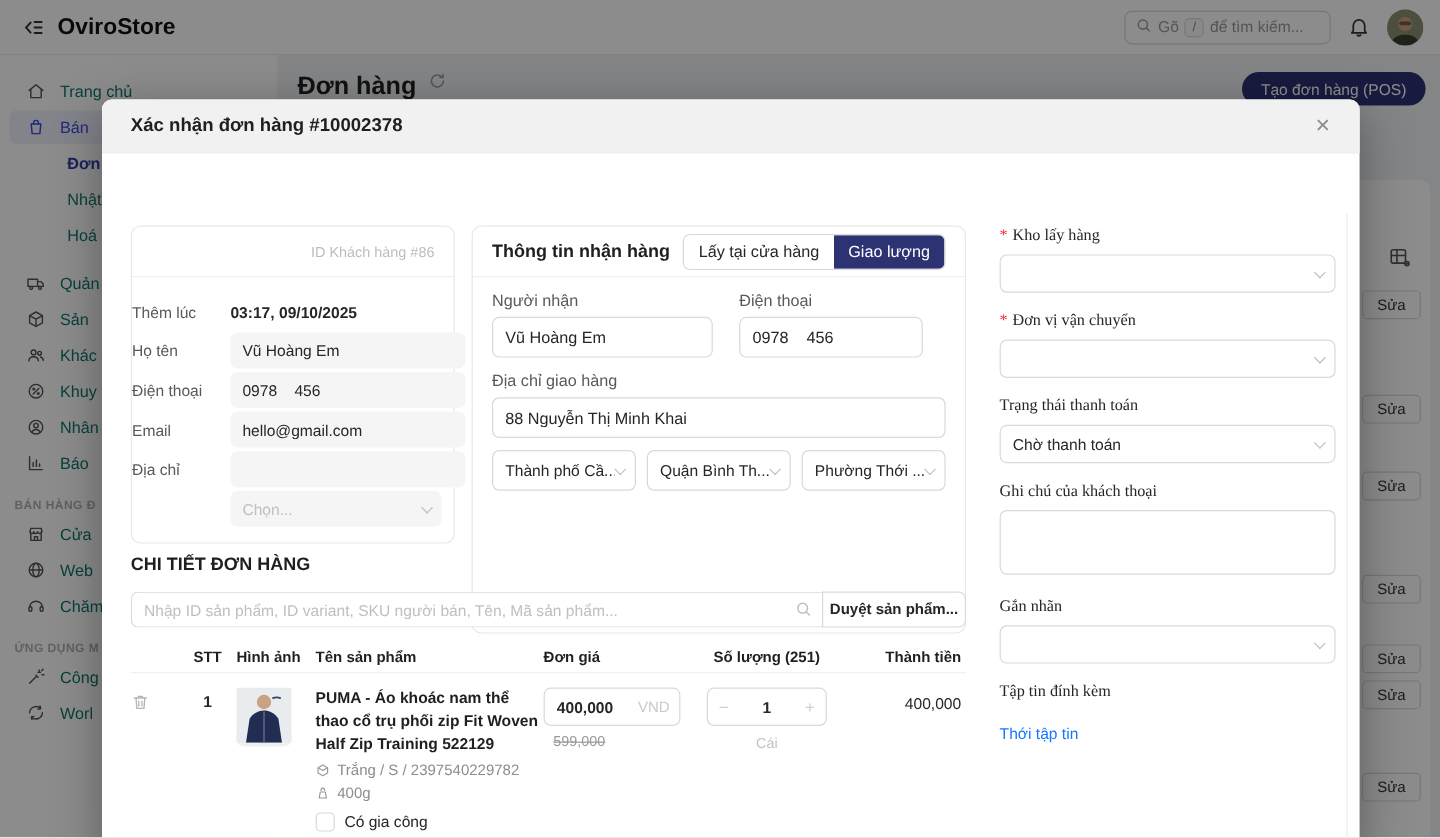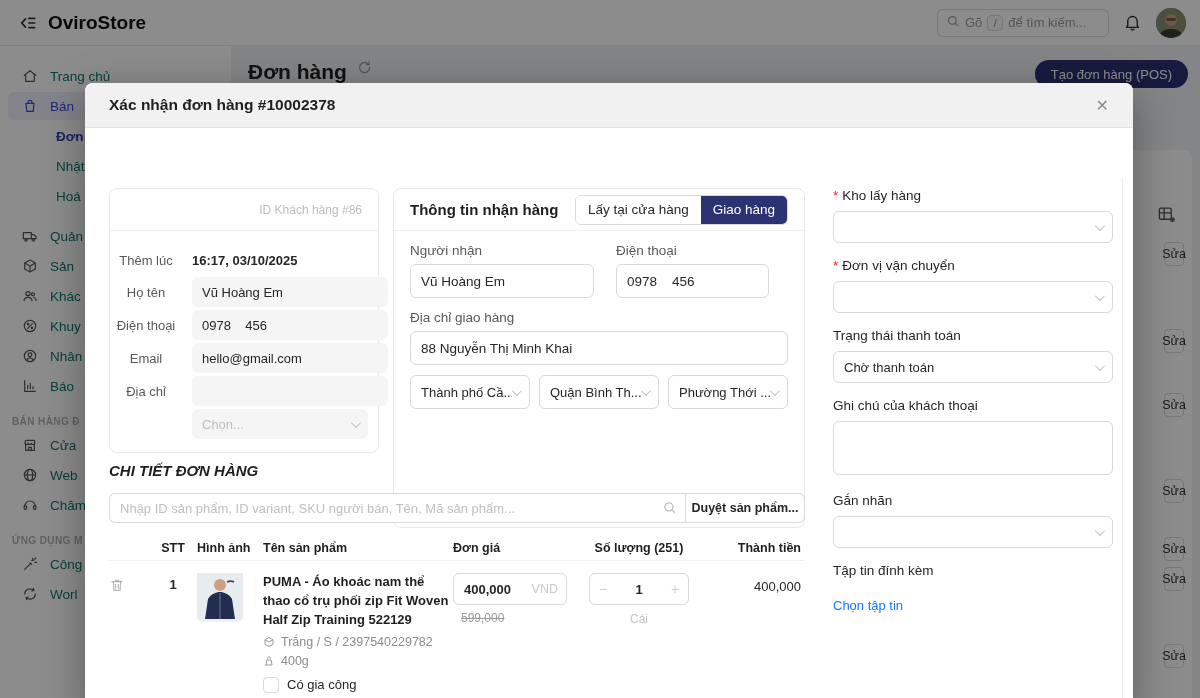--- a/index.html
+++ b/index.html
@@ -27,41 +27,41 @@
   .nav-section { margin:16px 0 4px 12px; font-size:10px; font-weight:700; letter-spacing:.4px; color:#b0b0b0; white-space:nowrap; }
   .gap8 { height:8px; }
 
   .content { position:absolute; left:232px; top:46px; right:0; bottom:0; z-index:1; }
   .page-title-row { display:flex; align-items:flex-start; gap:10px; padding:14px 12px 0 16px; }
   .page-title { font-size:21px; font-weight:700; color:#1f1f1f; }
   .refresh { color:#9a9a9a; display:flex; }
   .pos-btn { margin-left:auto; height:28px; padding:0 16px; border-radius:14px; background:#2d3273; color:#fff; font-size:13px; font-weight:500; border:none; display:flex; align-items:center; }
   .bg-card { position:absolute; left:16px; top:104px; right:8px; bottom:-10px; background:#fff; border-radius:8px; }
   .tbl-settings { position:absolute; right:16px; top:55px; color:#555; }
-  .edit-btn { position:absolute; right:8px; width:20px; height:24px; background:#fff; border:1px solid #d9d9d9; border-radius:4px; font-size:12.5px; color:#333; display:flex; align-items:center; justify-content:center; }
+  .edit-btn { position:absolute; right:8px; width:49px; height:24px; background:#fff; border:1px solid #d9d9d9; border-radius:4px; font-size:12.5px; color:#333; display:flex; align-items:center; justify-content:center; }
 
   .overlay { position:absolute; inset:0; background:rgba(0,0,0,0.45); z-index:5; }
 
   
   .modal { position:absolute; left:85px; top:83px; width:1048px; bottom:-12px; background:#fff; border-radius:8px 8px 0 0; box-shadow:0 10px 40px rgba(0,0,0,.35); z-index:10; }
   .m-head { height:45px; background:#f1f1f1; border-bottom:1px solid #e4e4e4; border-radius:8px 8px 0 0; display:flex; align-items:center; padding:0 24px; }
   .m-title { font-size:15.5px; font-weight:700; color:#1f1f1f; }
   .m-close { margin-left:auto; color:#8c8c8c; font-size:16px; cursor:pointer; }
   .m-body { position:relative; height:calc(100% - 45px); font-size:13px; }
   .v-divider { position:absolute; left:1037px; top:50px; bottom:0; width:1px; background:#ececec; }
 
   .panel { position:absolute; border:1px solid #e8e8e8; border-radius:8px; background:#fff; }
   .panel-head { height:42px; border-bottom:1px solid #f0f0f0; display:flex; align-items:center; padding:0 16px; }
   .panel-title { font-size:15px; font-weight:700; color:#1f1f1f; }
 
   
   .p-order { left:24px; top:60px; width:270px; height:265px; }
   .muted-id { margin-left:auto; font-size:12px; color:#bdbdbd; }
   .fr { display:flex; align-items:center; margin:3px 10px 3px 0; }
-  .fr .flabel { width:82px; text-align:center; padding-right:10px; color:#595959; flex:none; }
+  .fr .flabel { width:82px; text-align:left; padding-right:10px; color:#595959; flex:none; }
   .gray-input { flex:1; height:30px; background:#f5f5f5; border:none; border-radius:6px; padding:0 10px; font-size:13px; color:#262626; font-weight:500; font-family:inherit; white-space:pre; }
   .gray-select { flex:1; height:30px; background:#f5f5f5; border-radius:6px; padding:0 10px; display:flex; align-items:center; color:#bfbfbf; }
   .plain-val { font-weight:600; color:#262626; white-space:pre; }
   .chev { width:7px; height:7px; border-right:1.5px solid #bfbfbf; border-bottom:1.5px solid #bfbfbf; transform:rotate(45deg) translateY(-2px); margin-left:auto; flex:none; }
 
   
   .p-ship { left:308px; top:60px; width:412px; height:340px; }
   .toggle { margin-left:auto; display:flex; border:1px solid #d9d9d9; border-radius:6px; overflow:hidden; height:30px; }
   .toggle .tg { padding:0 12px; display:flex; align-items:center; font-size:13.5px; background:#fff; color:#262626; }
   .toggle .tg.on { background:#2d3273; color:#fff; }
@@ -69,21 +69,21 @@
   .lbl { color:#595959; margin-bottom:6px; font-size:13.5px; }
   .w-input { width:100%; height:34px; border:1px solid #d9d9d9; border-radius:6px; padding:0 10px; font-size:13.5px; color:#262626; font-family:inherit; background:#fff; white-space:pre; }
   .two-col { display:flex; gap:22px; }
   .addr-row { margin-top:12px; }
   .sel-row { display:flex; gap:9px; margin-top:10px; }
   .w-select { flex:1; height:34px; border:1px solid #d9d9d9; border-radius:6px; padding:0 10px; display:flex; align-items:center; color:#262626; background:#fff; min-width:0; }
   .w-select span.val { overflow:hidden; white-space:nowrap; }
 
   
   .details { position:absolute; left:24px; top:334px; width:696px; }
-  .d-title { font-size:15px; font-weight:700; color:#1f1f1f; margin-bottom:14px;font-style:italic; }
+  .d-title { font-size:15px; font-weight:700; color:#1f1f1f; margin-bottom:14px; }
   .search-row { display:flex; height:30px; margin-bottom:12px; }
   .d-search { flex:1; border:1px solid #d9d9d9; border-right:none; border-radius:6px 0 0 6px; padding:0 30px 0 10px; font-size:13px; color:#262626; font-family:inherit; }
   .d-search::placeholder { color:#bfbfbf; }
   .search-ic-in { position:relative; width:0; }
   .search-ic-in svg { position:absolute; right:8px; top:7px; color:#bfbfbf; }
   .browse-btn { width:120px; border:1px solid #d9d9d9; border-radius:0 6px 6px 0; background:#fff; font-size:12.5px; font-weight:700; color:#262626; font-family:inherit; }
   .t-head { display:flex; align-items:center; height:26px; border-bottom:1px solid #f0f0f0; font-size:12.5px; font-weight:700; color:#1f1f1f; }
   .c-trash { width:40px; flex:none; }
   .c-stt { width:48px; flex:none; text-align:center; }
   .c-img { width:66px; flex:none; }
@@ -106,21 +106,21 @@
   .price-cur { margin-left:auto; color:#c9c9c9; font-size:12.5px; }
   .old-price { margin:6px 0 0 8px; font-size:12px; color:#9a9a9a; text-decoration:line-through; }
   .stepper { width:100px; height:32px; border:1px solid #d9d9d9; border-radius:6px; display:flex; align-items:center; margin:0 auto; }
   .step-btn { width:26px; text-align:center; color:#cfcfcf; font-size:14px; }
   .step-val { flex:1; text-align:center; font-weight:600; }
   .unit { margin-top:7px; text-align:center; color:#c3c3c3; font-size:12px; }
   .total-val { font-weight:500; padding-top:6px; }
 
   
   .rp { position:absolute; left:748px; top:60px; width:280px; }
-  .rp-label { font-size:13.5px; color:#262626; margin:0 0 8px; }
+  .rp-label { font-size:13.5px; color:#262626; margin:0 0 8px;font-family:Liberation Serif, serif; }
   .req { color:#f5222d; margin-right:4px; }
   .rp-group { margin-bottom:15px; }
   .rp-select { width:100%; height:32px; border:1px solid #d9d9d9; border-radius:6px; padding:0 10px; display:flex; align-items:center; background:#fff; color:#262626; }
   .rp-textarea { width:100%; height:54px; border:1px solid #d9d9d9; border-radius:6px; resize:none; font-family:inherit; padding:6px 10px; }
   .file-link { color:#1677ff; font-weight:500; margin-top:12px; display:inline-block; }
 </style>
 </head>
 <body>
 
 <div class="app">
@@ -340,21 +340,21 @@
     <div class="m-body">
       <div class="v-divider"></div>
 
       <div class="panel p-order">
         <div class="panel-head">
           <span class="muted-id">ID Khách hàng #86</span>
         </div>
         <div style="padding-top:12px">
           <div class="fr" style="height:28px">
             <span class="flabel">Thêm lúc</span>
-            <span class="plain-val">16:17, 03/10/2025</span>
+            <span class="plain-val">03:17, 09/10/2025</span>
           </div>
           <div class="fr">
             <span class="flabel">Họ tên</span>
             <input class="gray-input" value="Vũ Hoàng Em" style="">
           </div>
           <div class="fr">
             <span class="flabel">Điện thoại</span>
             <input class="gray-input" value="0978    456" style="">
           </div>
           <div class="fr">
@@ -373,21 +373,21 @@
             </div>
           </div>
         </div>
       </div>
 
       <div class="panel p-ship">
         <div class="panel-head">
           <span class="panel-title">Thông tin nhận hàng</span>
           <div class="toggle">
             <span class="tg">Lấy tại cửa hàng</span>
-            <span class="tg on">Giao hàng</span>
+            <span class="tg on">Giao lượng</span>
           </div>
         </div>
         <div class="p-ship-body">
           <div class="two-col">
             <div style="width:184px">
               <div class="lbl">Người nhận</div>
               <input class="w-input" value="Vũ Hoàng Em" style="">
             </div>
             <div style="width:153px">
               <div class="lbl">Điện thoại</div>
@@ -524,19 +524,19 @@
           <div class="rp-label">Ghi chú của khách thoại</div>
           <textarea class="rp-textarea" style=""></textarea>
         </div>
         <div class="rp-group">
           <div class="rp-label">Gắn nhãn</div>
           <div class="rp-select">
               <span class="chev"></span>
             </div>
         </div>
         <div class="rp-label" style="margin-top:4px">Tập tin đính kèm</div>
-        <a class="file-link">Chọn tập tin</a>
+        <a class="file-link">Thới tập tin</a>
         
       </div>
 
     </div>
   </section>
 </div>
 
 </body></html>

